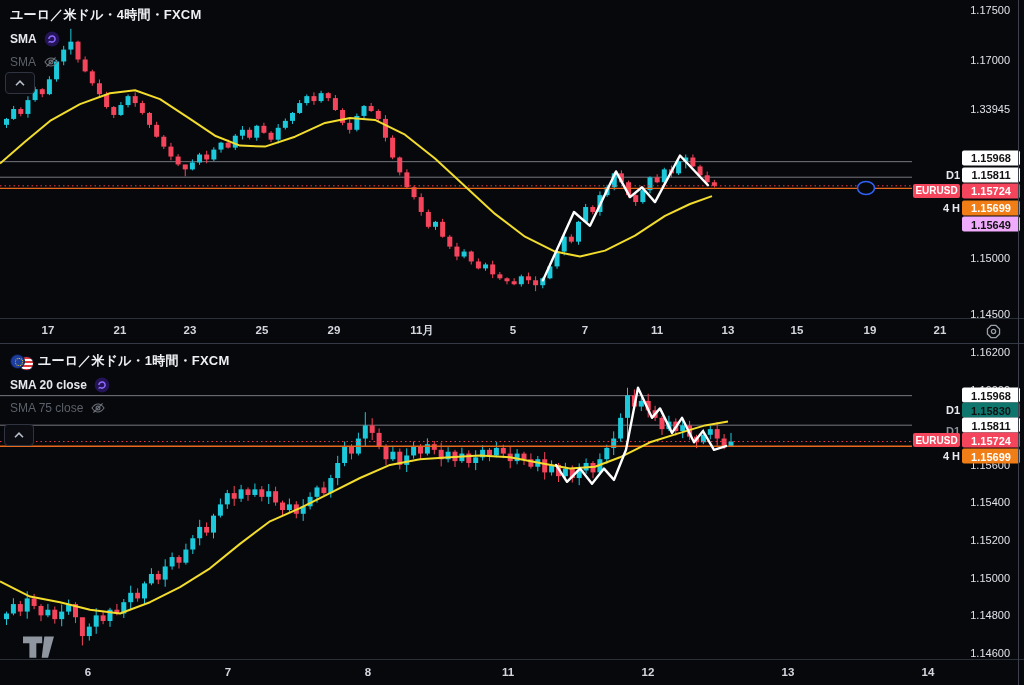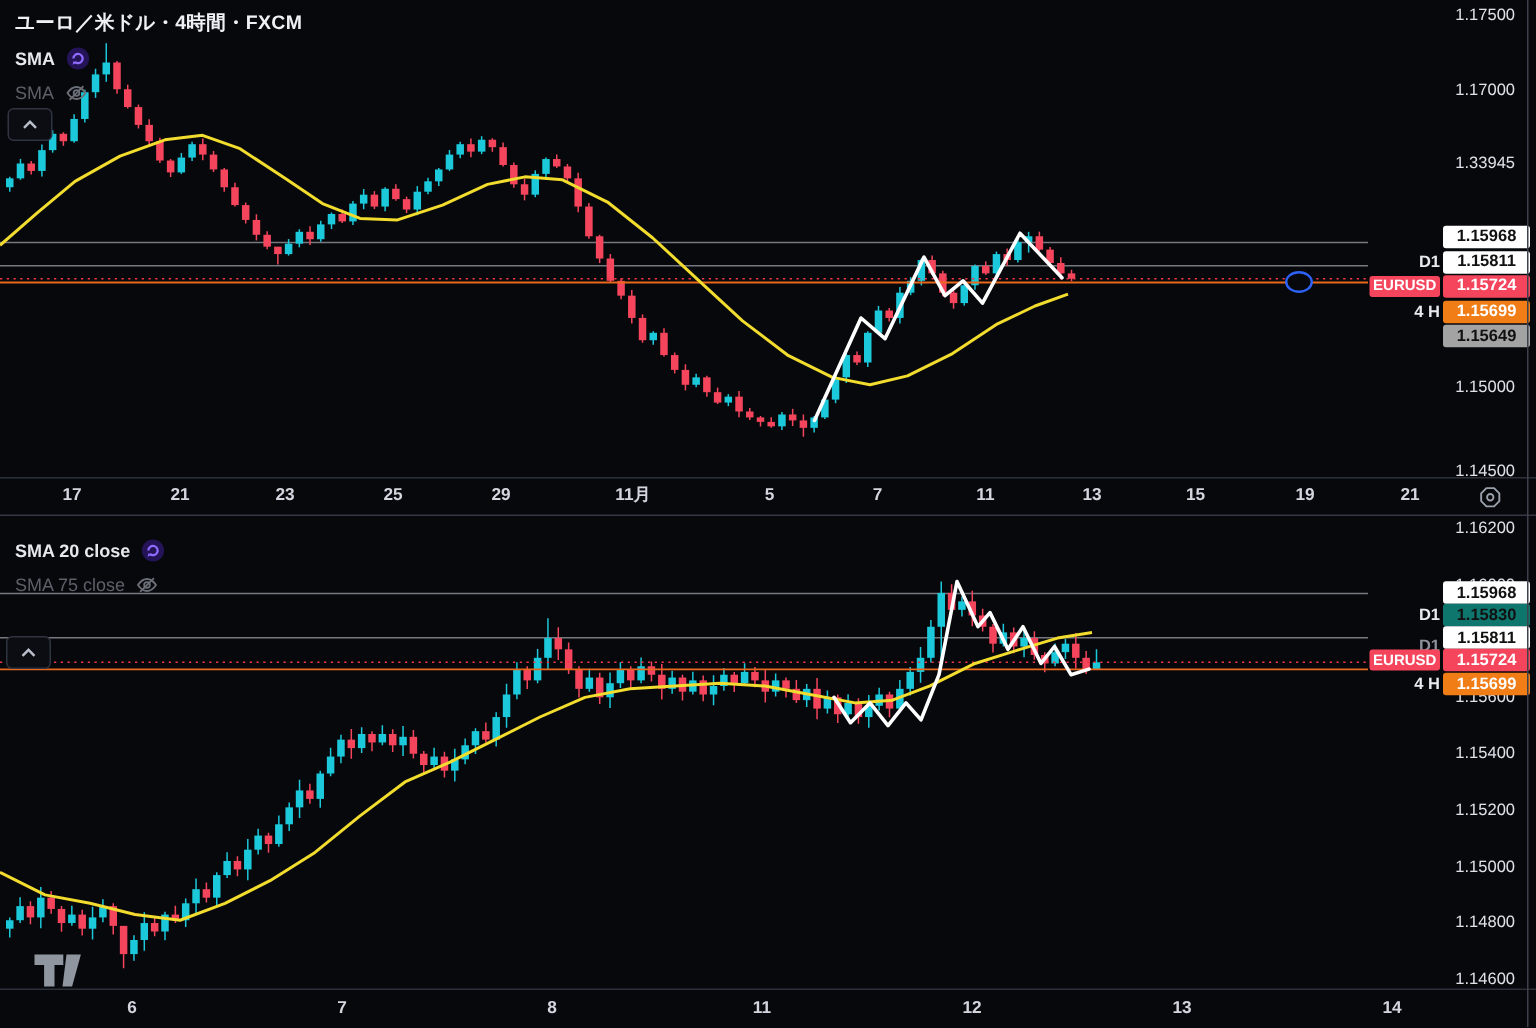--- a/index.html
+++ b/index.html
@@ -479,21 +479,21 @@
       <div class="tick-y" style="top: 59.5px;">1.17000</div>
       <div class="tick-y" style="top: 109px;">1.33945</div>
       <div class="tick-y" style="top: 158.5px;">1.16000</div>
       <div class="tick-y" style="top: 208px;">1.15500</div>
       <div class="tick-y" style="top: 257.5px;">1.15000</div>
       <div class="tick-y" style="top: 292px; margin-top: 22px;">1.14500</div>
       <div class="badge-y" style="top: 157.5px; background: rgb(255, 255, 255); color: rgb(17, 17, 17);">1.15968</div>
       <div class="badge-y" style="top: 174.5px; background: rgb(255, 255, 255); color: rgb(17, 17, 17);">1.15811</div>
       <div class="badge-y" style="top: 190.5px; background: rgb(245, 69, 92); color: rgb(255, 255, 255);">1.15724</div>
       <div class="badge-y" style="top: 207.5px; background: rgb(240, 125, 21); color: rgb(255, 255, 255);">1.15699</div>
-      <div class="badge-y" style="top: 224px; background: #a3a3a3; color: rgb(17, 17, 17);">1.15649</div>
+      <div class="badge-y" style="top: 224px; background: #f0abfc; color: rgb(17, 17, 17);">1.15649</div>
       <div class="side-lbl" style="top: 174.5px;">D1</div>
       <div class="side-badge" style="left: 913px; top: 190.5px; background: rgb(245, 69, 92); color: rgb(255, 255, 255);">EURUSD</div>
       <div class="side-lbl" style="top: 207.5px;">4 H</div>
       <div class="tick-x" style="left: 48px; top: 330px;">17</div>
       <div class="tick-x" style="left: 120px; top: 330px;">21</div>
       <div class="tick-x" style="left: 190px; top: 330px;">23</div>
       <div class="tick-x" style="left: 262px; top: 330px;">25</div>
       <div class="tick-x" style="left: 334px; top: 330px;">29</div>
       <div class="tick-x" style="left: 422px; top: 330px;">11月</div>
       <div class="tick-x" style="left: 513px; top: 330px;">5</div>
@@ -555,20 +555,27 @@
       </span>
     </div>
   </div>
   <div class="collapse-btn" style="left:5px;top:72px;">
     <svg width="12" height="8" viewBox="0 0 12 8">
         <path d="M2 6.2L6 2.2l4 4" fill="none" stroke="#b9bec8" stroke-width="1.6"></path>
       </svg>
   </div>
 
   <div class="pane-legend" style="top:352px;">
+    <div class="title-row">
+      <span class="flags">
+        <span class="flag us"></span>
+          <span class="flag eu"></span>
+      </span>
+      <span class="pane-title">ユーロ／米ドル・1時間・FXCM</span>
+    </div>
     <div class="legend-row">
       <span class="legend-label">SMA 20 close</span>
       <span class="lg-ico">
         <svg viewBox="0 0 16 16" width="16" height="16">
             <circle cx="8" cy="8" r="7.4" fill="#241457"></circle>
         <path d="M4.9 8a3.1 3.1 0 1 1 1 2.3" stroke="#8f6cff" stroke-width="1.5" fill="none"></path>
         <path d="M4.4 12.2l.5-2.4 2.2.8z" fill="#8f6cff"></path>
           </svg>
       </span>
     </div>

